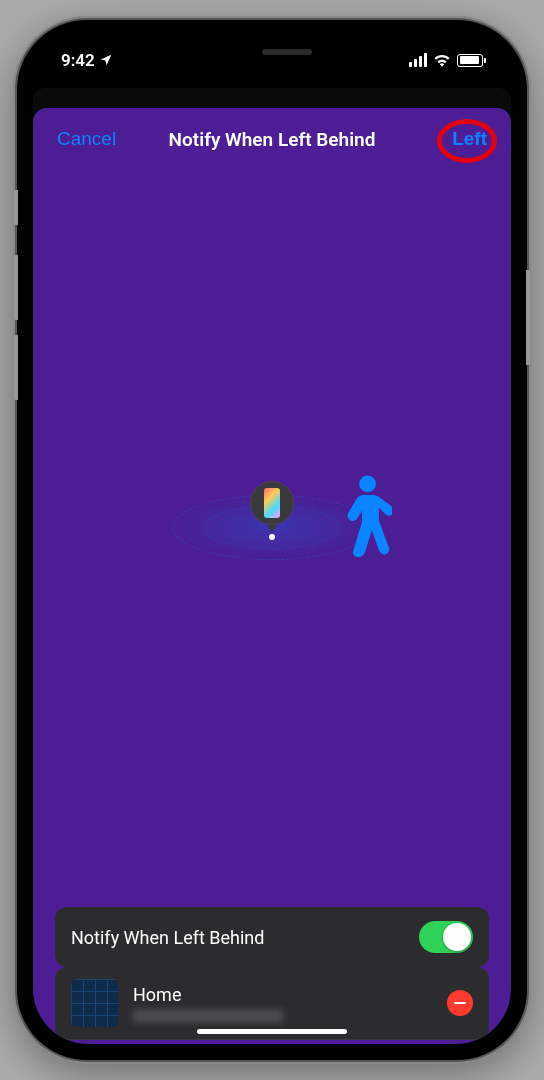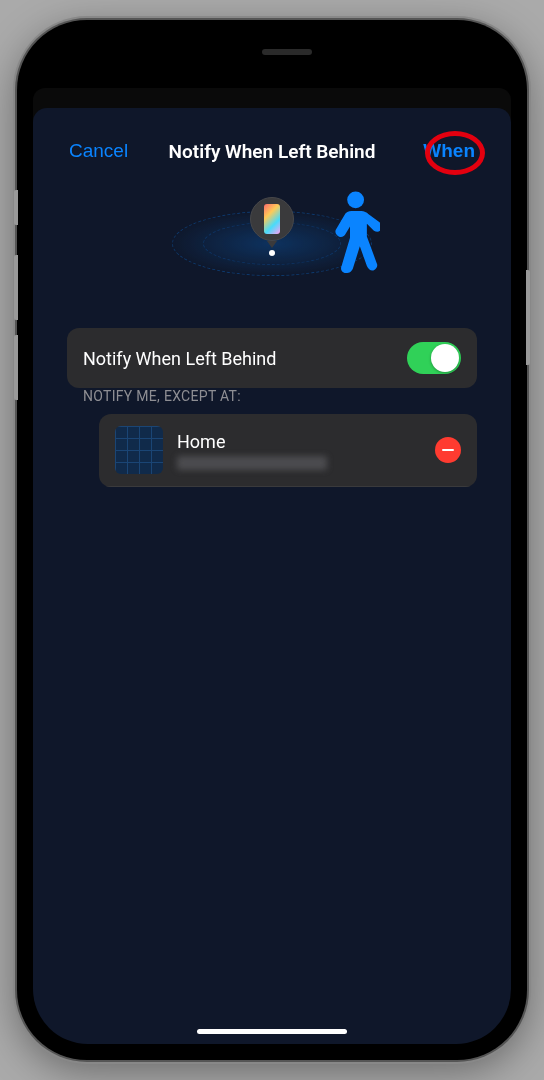--- a/index.html
+++ b/index.html
@@ -97,25 +97,26 @@
       background: #1a1a1a;
       border-radius: 12px 12px 0 0;
       opacity: 0.4;
     }
     .sheet {
       position: absolute;
       top: 72px;
       left: 0;
       right: 0;
       bottom: 0;
-      background: #0f172a;
+      background: #4c1d95;
       border-radius: 14px 14px 0 0;
-      padding: 16px;
+      padding: 4px;
       display: flex;
       flex-direction: column;
+      justify-content: space-between;
     }
     .sheet-header {
       display: flex;
       justify-content: space-between;
       align-items: center;
       padding: 16px 20px;
       position: relative;
     }
     .cancel-btn, .done-btn {
       color: #0a84ff;
@@ -255,21 +256,20 @@
       color: #8e8e93;
       font-size: 14px;
       padding: 0 16px 10px;
       text-transform: uppercase;
       letter-spacing: 0.3px;
     }
     .location-list {
       background: #2c2c2e;
       border-radius: 12px;
       overflow: hidden;
-      margin-left: 32px;
     }
     .location-row {
       padding: 12px 16px;
       display: flex;
       align-items: center;
       gap: 14px;
       border-bottom: 1px solid #3a3a3c;
     }
     .map-thumb {
       width: 48px;
@@ -376,28 +376,50 @@
   <div class="side-button-left mute"></div>
   <div class="side-button-left vol-up"></div>
   <div class="side-button-left vol-down"></div>
   <div class="side-button-right"></div>
 
   <div class="screen">
     <div class="notch">
         <div class="earpiece"></div>
       </div>
 
+    <div class="status-bar">
+      <div class="status-left">
+        <span>9:42</span>
+        <svg width="14" height="14" viewBox="0 0 24 24" fill="#fff">
+            <path d="M3 11l18-8-8 18-2-8-8-2z"></path>
+          </svg>
+      </div>
+      <div class="status-right">
+        <div class="signal-bars">
+            <span></span>
+            <span></span>
+            <span></span>
+            <span></span>
+          </div>
+        <svg width="18" height="14" viewBox="0 0 24 18" fill="#fff">
+            <path d="M12 18l-3-3.5c1.7-1.6 4.3-1.6 6 0L12 18zm-6-7c3.3-3.3 8.7-3.3 12 0l-2 2.3c-2.2-2.2-5.8-2.2-8 0L6 11zm-4-4.6c5.5-5.5 14.5-5.5 20 0l-2 2.3c-4.4-4.4-11.6-4.4-16 0L2 6.4z"></path>
+          </svg>
+        <div class="battery">
+            <div class="battery-fill"></div>
+          </div>
+      </div>
+    </div>
 
     <div class="card-backdrop"></div>
 
     <div class="sheet">
       <div class="sheet-header">
         <button class="cancel-btn">Cancel</button>
         <div class="sheet-title">Notify When Left Behind</div>
-        <button class="done-btn">When</button>
+        <button class="done-btn">Left</button>
         <div class="done-highlight"></div>
       </div>
 
       <div class="hero">
         <div class="radar"></div>
         <div class="device-pin">
           <div class="device-circle">
               <div class="device-icon-inner"></div>
             </div>
           <div class="pin-tip"></div>
@@ -411,21 +433,20 @@
 
       <div class="content">
         <div class="toggle-row">
           <span class="toggle-label">Notify When Left Behind</span>
           <div class="switch">
             <div class="switch-knob"></div>
           </div>
         </div>
 
 
-        <div class="section-header">NOTIFY ME, EXCEPT AT:</div>
 
         <div class="location-list">
           <div class="location-row">
             <div class="map-thumb"></div>
             <div class="loc-text">
               <div class="loc-name">Home</div>
               <div class="loc-addr"></div>
             </div>
             <div class="delete-btn"></div>
           </div>

